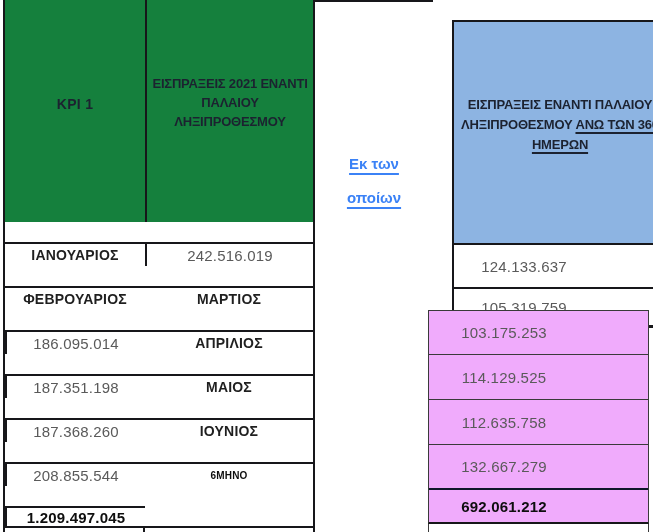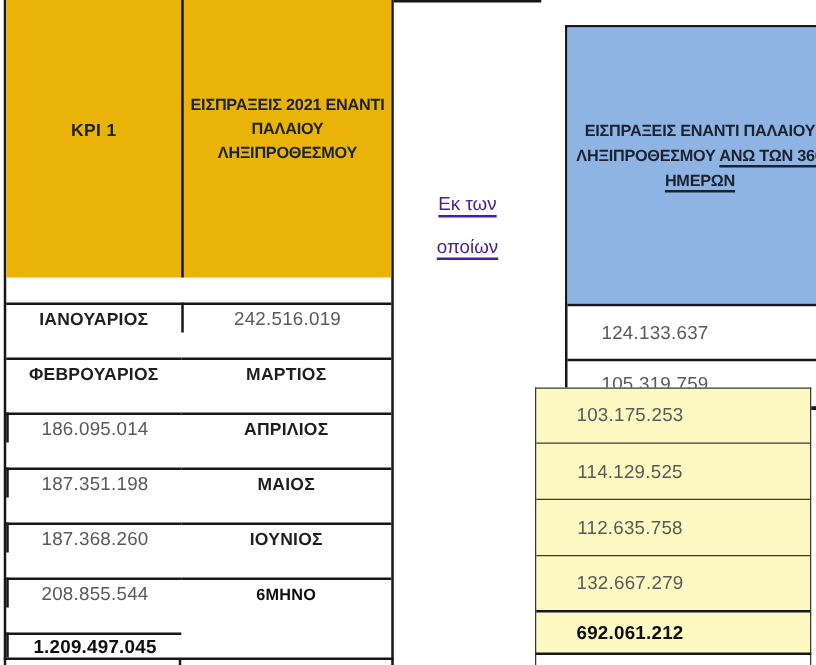--- a/index.html
+++ b/index.html
@@ -19,45 +19,45 @@
     border-left:2px solid #17171a;
     border-right:2px solid #17171a;
     border-bottom:2px solid #17171a;
     background:#ffffff;
   }
   .tbl-left .cell { display:flex; align-items:center; justify-content:center; }
   .tbl-left .col2 { border-left:2px solid #17171a; }
   .tbl-left .rowline { border-top:2px solid #17171a;margin-top:20px; }
 
   .head-cell {
-    background:#eab308; color:#1c2230; font-weight:bold;
+    background:#15803d; color:#1c2230; font-weight:bold;
     flex-direction:column; text-align:center;
   }
   .kpi-title { font-size:14px; letter-spacing:.3px; padding-bottom:14px; }
   .head-lines { font-size:13px; line-height:19px; letter-spacing:-0.2px; padding-bottom:18px; }
   .head-lines div { white-space:nowrap; }
 
   .month-label { font-size:14px; font-weight:bold; color:#1f1f1f; letter-spacing:.2px; }
   .month-value { font-size:15px; color:#5a5a5a; letter-spacing:.2px; }
-  .total .month-label { font-size:13px; color:#0e0e0e; }
+  .total .month-label { font-size:10px; color:#0e0e0e; }
   .total .month-value { font-weight:bold; color:#0e0e0e; }
 
   .stub-left {
     position:absolute; left:3px; top:528px; width:312px; height:8px;
     border-left:2px solid #17171a; border-right:2px solid #17171a;
   }
   .stub-left::after {
     content:""; position:absolute; left:138px; top:0; width:2px; height:8px; background:#17171a;
   }
 
   
   .topline { position:absolute; left:315px; top:0; width:118px; height:2px; background:#17171a; }
   .note {
     position:absolute; left:315px; top:147px; width:118px;
-    text-align:center; font-weight:normal; font-size:15px; color:#4c1d95;
+    text-align:center; font-weight:bold; font-size:15px; color:#3b82f6;
   }
   .note .nline {
     display:inline-block; text-decoration:underline;
     text-underline-offset:4px; text-decoration-thickness:1.5px;
   }
   .note .l1 { margin-top:8px; }
   .note .l2 { margin-top:17px; }
 
   
   .tbl-rtop {
@@ -79,21 +79,21 @@
   .bd-value { font-size:15px; color:#5a5a5a; letter-spacing:.2px; padding-right:72px; }
 
   
   .tbl-rbot {
     position:absolute; left:428px; top:310px; width:221px; height:214px;
     display:grid; grid-template-rows:43px 45px 45px 44px 1fr;
     border-left:1px solid #3a3a3a;
     border-right:1px solid #3a3a3a;
     border-top:1px solid #3a3a3a;
     border-bottom:2px solid #17171a;
-    background:#fef9c3;
+    background:#f0abfc;
   }
   .tbl-rbot .cell { display:flex; align-items:center; justify-content:center; }
   .tbl-rbot .rowline { border-top:1px solid #3a3a3a; }
   .tbl-rbot .bd-value { padding-right:69px; }
   .tbl-rbot .total-cell {
     border-top:2px solid #0f172a;
     font-weight:bold; color:#0e0e0e;
   }
   .stub-rbot {
     position:absolute; left:428px; top:524px; width:221px; height:10px;

